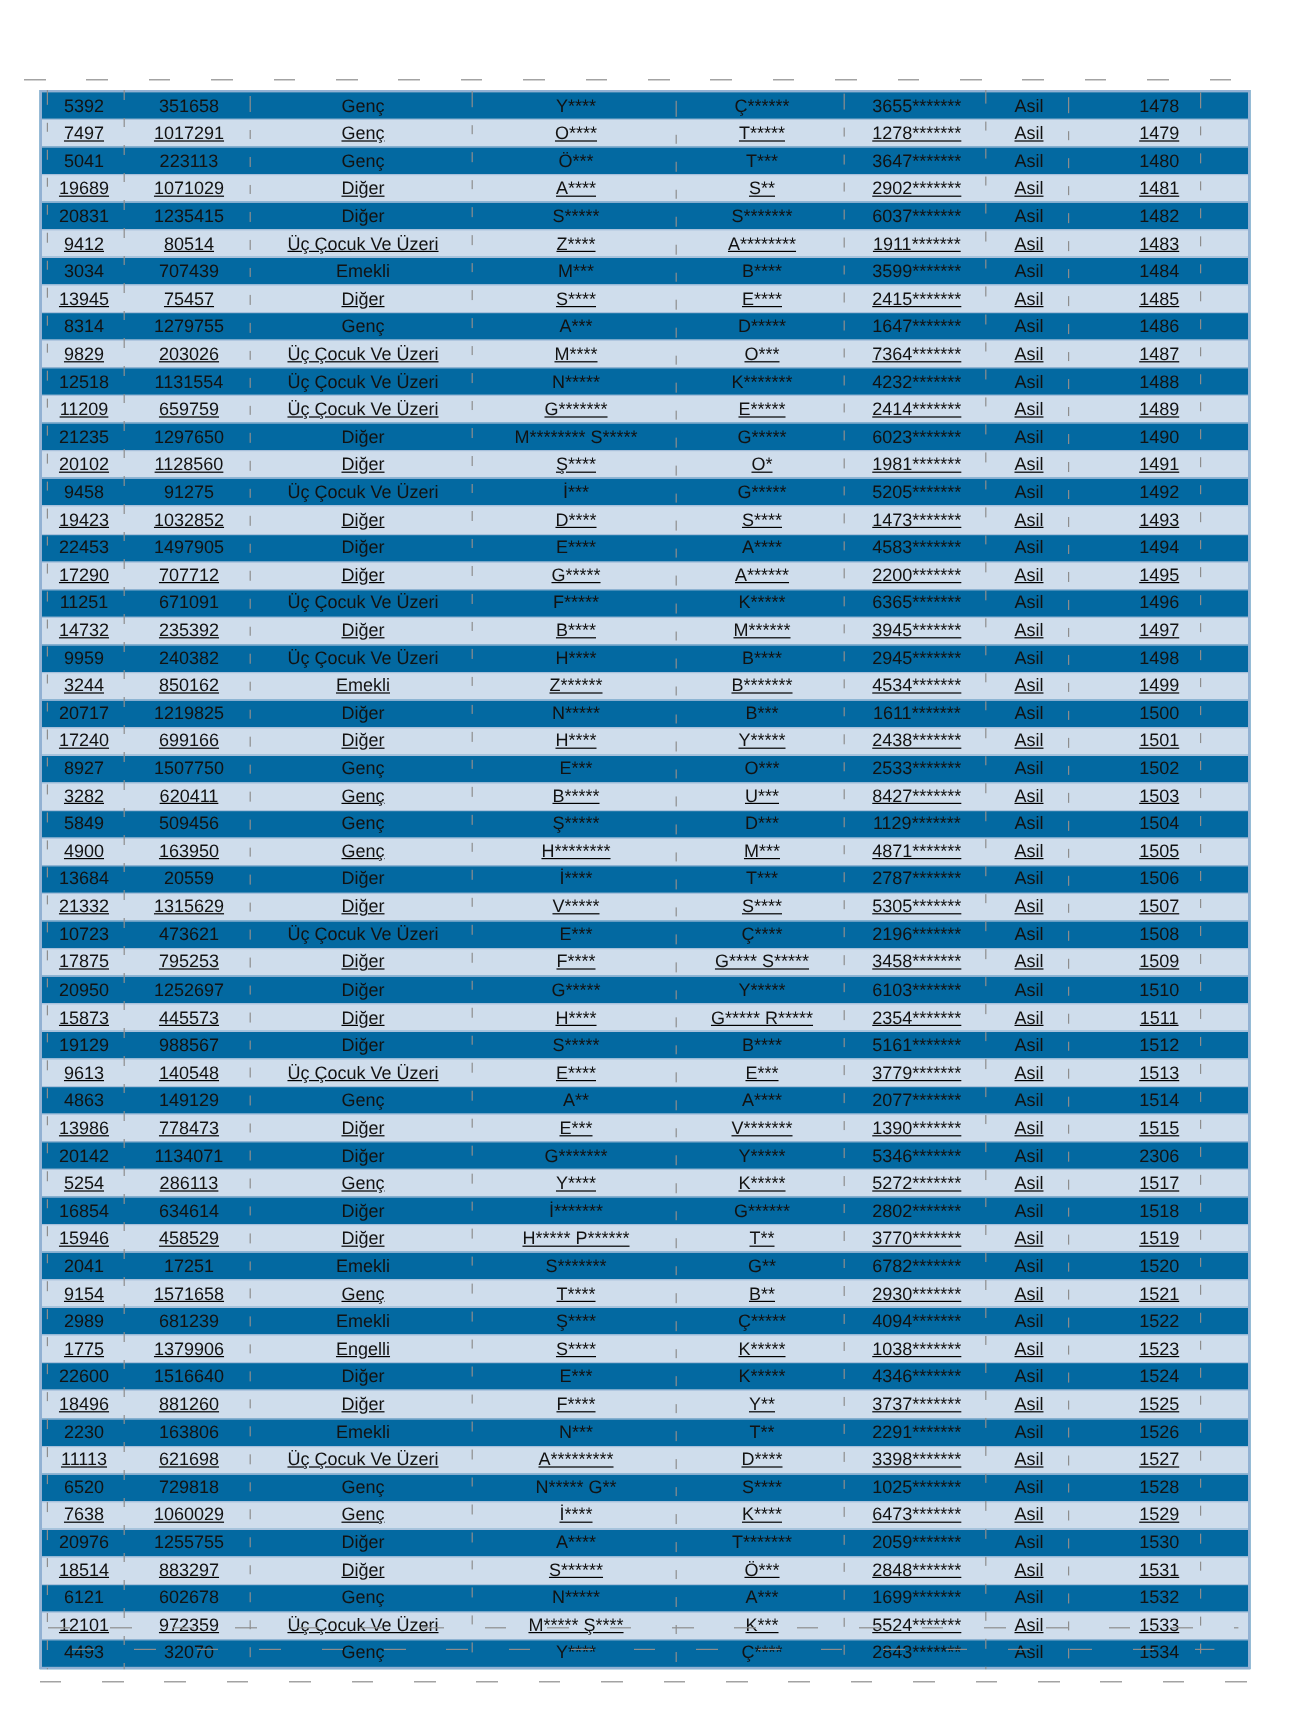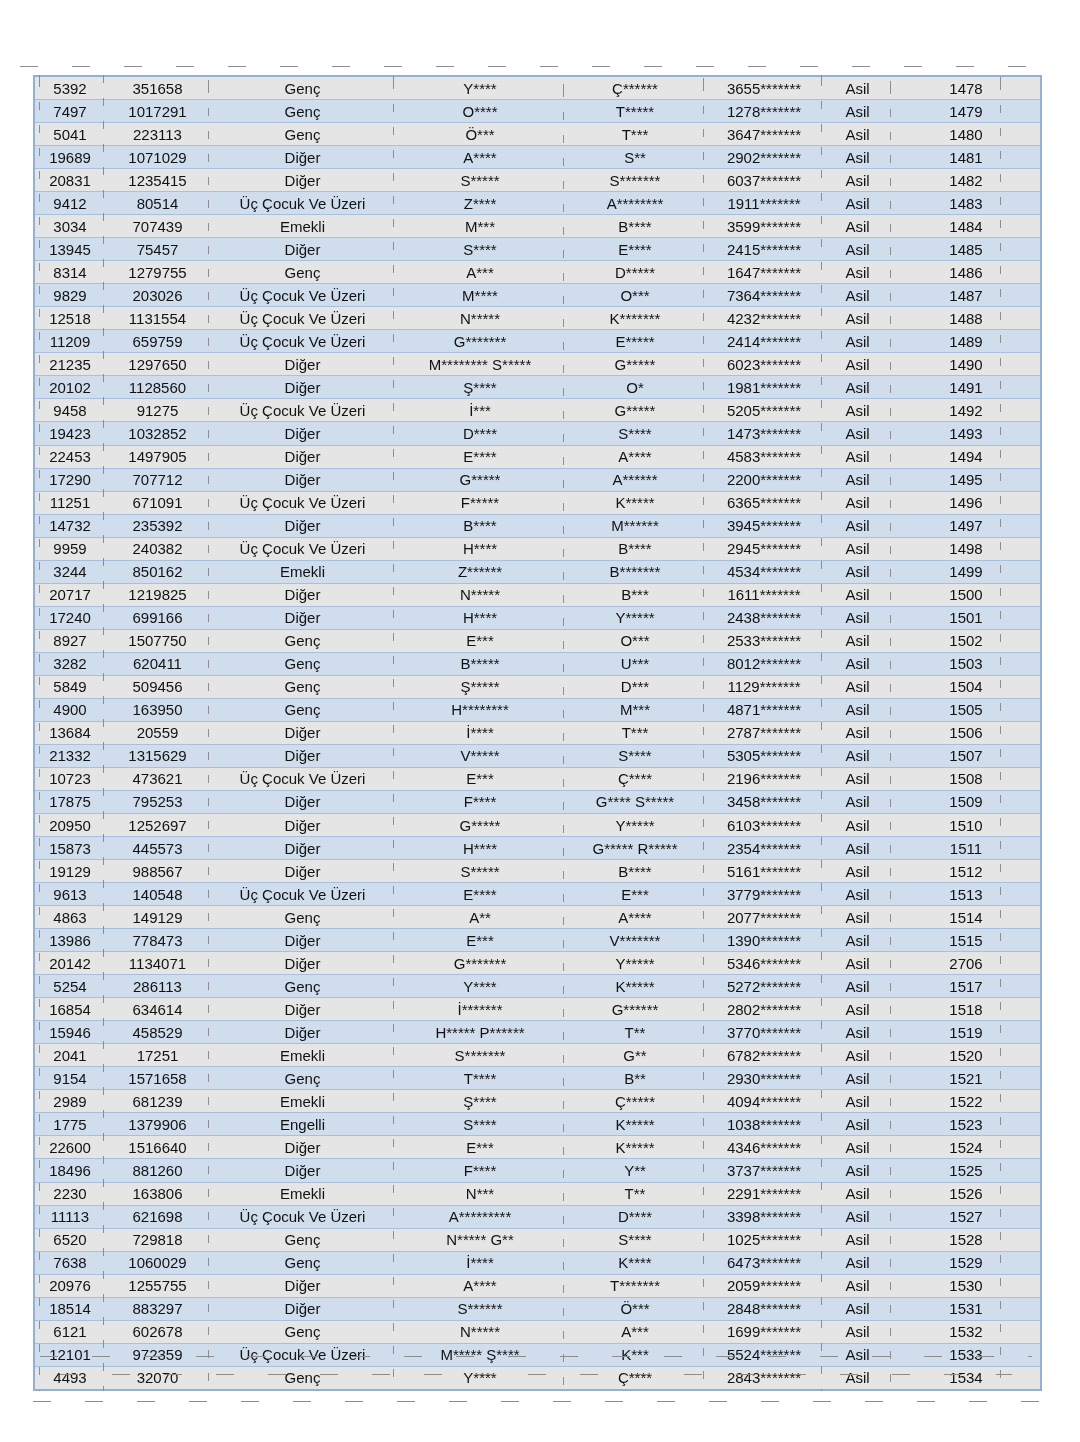--- a/index.html
+++ b/index.html
@@ -1,25 +1,25 @@
 <!DOCTYPE html>
 <html><head>
 <meta charset="utf-8">
 <style>
   html,body{margin:0;padding:0;background:#ffffff;}
   .page{position:relative;width:1080px;height:1442px;background:#ffffff;
         font-family:"Liberation Sans",sans-serif;overflow:hidden;}
   .table{position:absolute;left:33px;top:75px;width:1009px;height:1316px;
          box-sizing:border-box;border:2px solid #92b1d3;
-         display:flex;flex-direction:column;background:#e5e5e5;}
+         display:flex;flex-direction:column;background:#0369a1;}
   .tr{flex:1 1 0;display:grid;
       grid-template-columns:70px 105px 185px 170px 140px 118px 69px 148px;
       border-top:1px solid #a8c0db;box-sizing:border-box;}
   .tr:first-child{border-top:none;}
-  .tr.band{background:#cfddec;}
+  .tr.band{background:#cfddec;text-decoration:underline;}
   .td{display:flex;align-items:center;justify-content:center;
       font-size:15px;line-height:1;color:#121212;white-space:nowrap;overflow:hidden;}
   
   .vdash{position:absolute;top:75px;height:1316px;width:1px;pointer-events:none;
          background:repeating-linear-gradient(to bottom,#8d8d8d 0 8px,transparent 8px 23px);}
   .hdash{position:absolute;height:1px;pointer-events:none;
          background:repeating-linear-gradient(to right,#8d8d8d 0 22px,transparent 22px 40px);}
   .hdash.sparse{background:repeating-linear-gradient(to right,#8d8d8d 0 18px,transparent 18px 52px);}
 </style>
 </head>
@@ -280,21 +280,21 @@
         <div class="td">2533*******</div>
         <div class="td">Asil</div>
         <div class="td">1502</div>
       </div>
       <div class="tr band">
         <div class="td">3282</div>
         <div class="td">620411</div>
         <div class="td">Genç</div>
         <div class="td">B*****</div>
         <div class="td">U***</div>
-        <div class="td">8012*******</div>
+        <div class="td">8427*******</div>
         <div class="td">Asil</div>
         <div class="td">1503</div>
       </div>
       <div class="tr">
         <div class="td">5849</div>
         <div class="td">509456</div>
         <div class="td">Genç</div>
         <div class="td">Ş*****</div>
         <div class="td">D***</div>
         <div class="td">1129*******</div>
@@ -412,21 +412,21 @@
         <div class="td">1515</div>
       </div>
       <div class="tr">
         <div class="td">20142</div>
         <div class="td">1134071</div>
         <div class="td">Diğer</div>
         <div class="td">G*******</div>
         <div class="td">Y*****</div>
         <div class="td">5346*******</div>
         <div class="td">Asil</div>
-        <div class="td">2706</div>
+        <div class="td">2306</div>
       </div>
       <div class="tr band">
         <div class="td">5254</div>
         <div class="td">286113</div>
         <div class="td">Genç</div>
         <div class="td">Y****</div>
         <div class="td">K*****</div>
         <div class="td">5272*******</div>
         <div class="td">Asil</div>
         <div class="td">1517</div>

